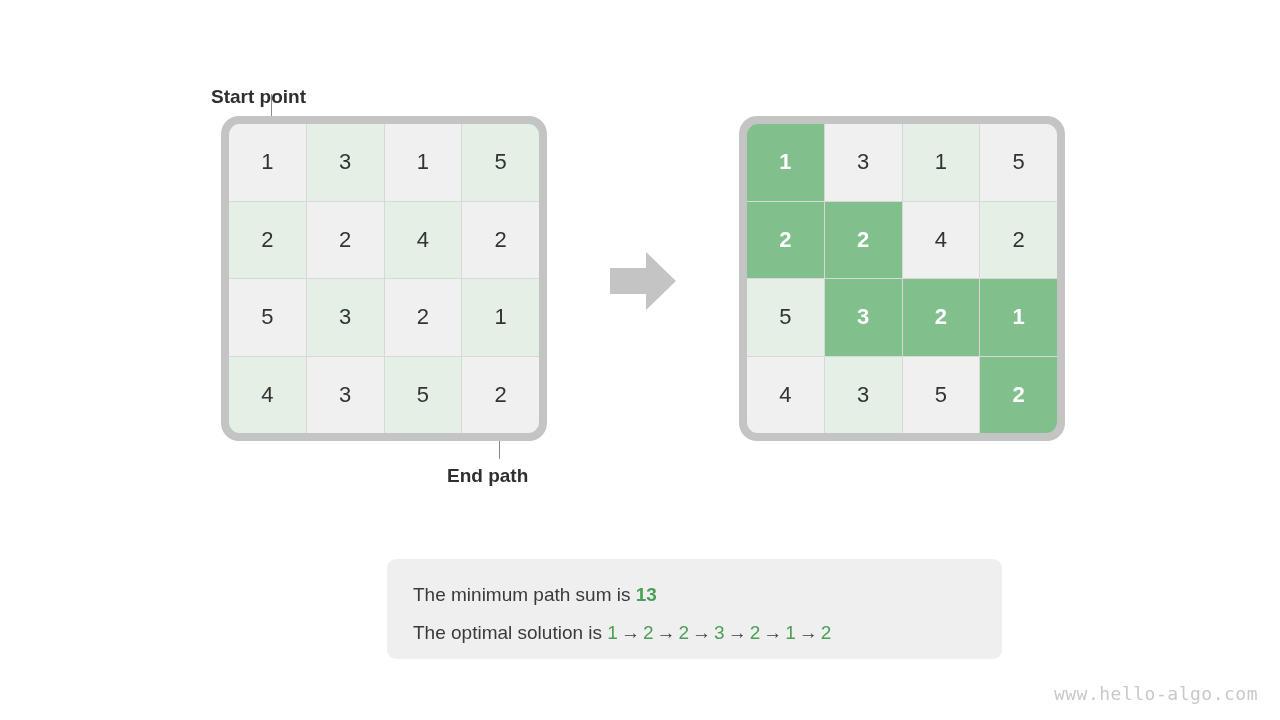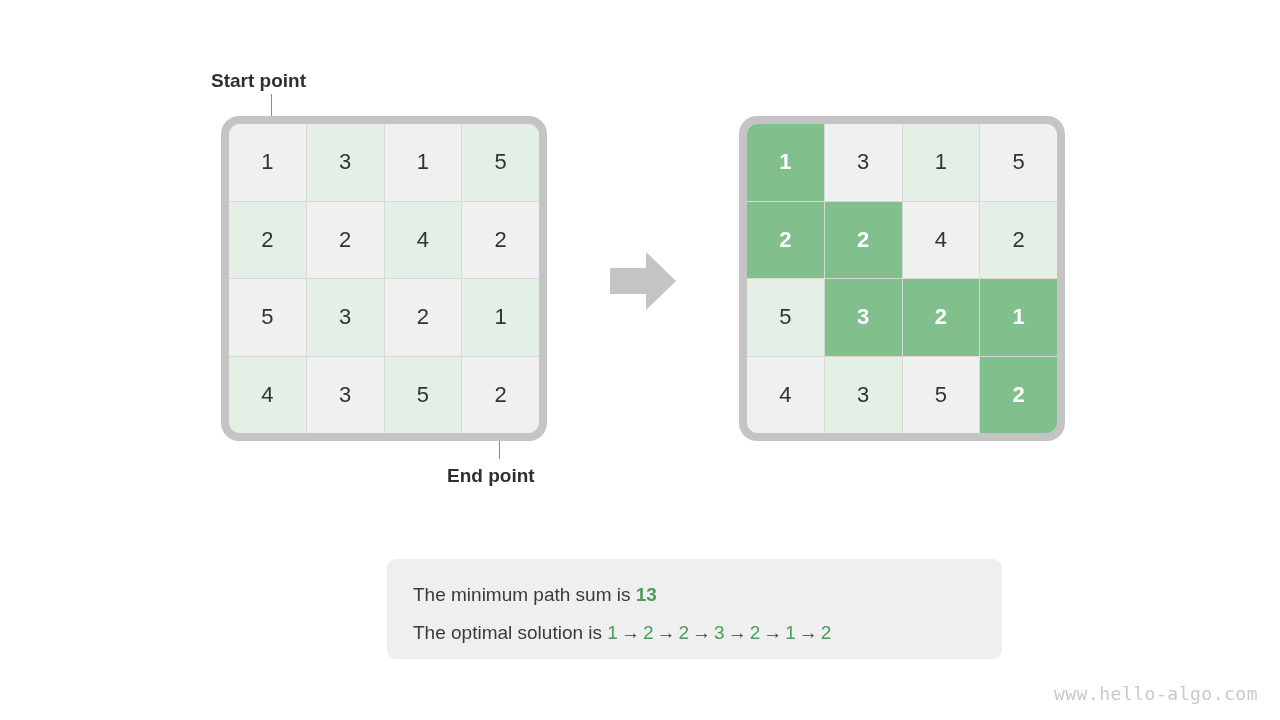--- a/index.html
+++ b/index.html
@@ -18,21 +18,21 @@
 
   
   .anno-label {
     position: absolute;
     font-family: "Liberation Sans", sans-serif;
     font-weight: bold;
     font-size: 19px;
     color: #2f2f2f;
     white-space: nowrap;
   }
-  #start-label { left: 211px; top: 70px; }
+  #start-label { left: 211px; top: 86px; }
   #end-label   { left: 447px; top: 465px; }
 
   .leader-line {
     position: absolute;
     width: 1px;
     background: #8a8a8a;
   }
   #start-leader { left: 271px; top: 94px;  height: 53px; }
   #end-leader   { left: 499px; top: 404px; height: 55px; }
 
@@ -126,21 +126,21 @@
     color: #c9c9c9;
     letter-spacing: 0.5px;
   }
 </style>
 </head>
 <body>
 
 <div class="anno-label" id="start-label">Start point</div>
 <div class="leader-line" id="start-leader"></div>
 
-<div class="anno-label" id="end-label">End point</div>
+<div class="anno-label" id="end-label">End path</div>
 <div class="leader-line" id="end-leader"></div>
 
 <div class="grid-frame" id="grid-left">
   <div class="grid-inner" id="grid-left-inner">
       <div class="cell light">1</div>
       <div class="cell tint">3</div>
       <div class="cell light">1</div>
       <div class="cell tint">5</div>
       <div class="cell tint">2</div>
       <div class="cell light">2</div>

